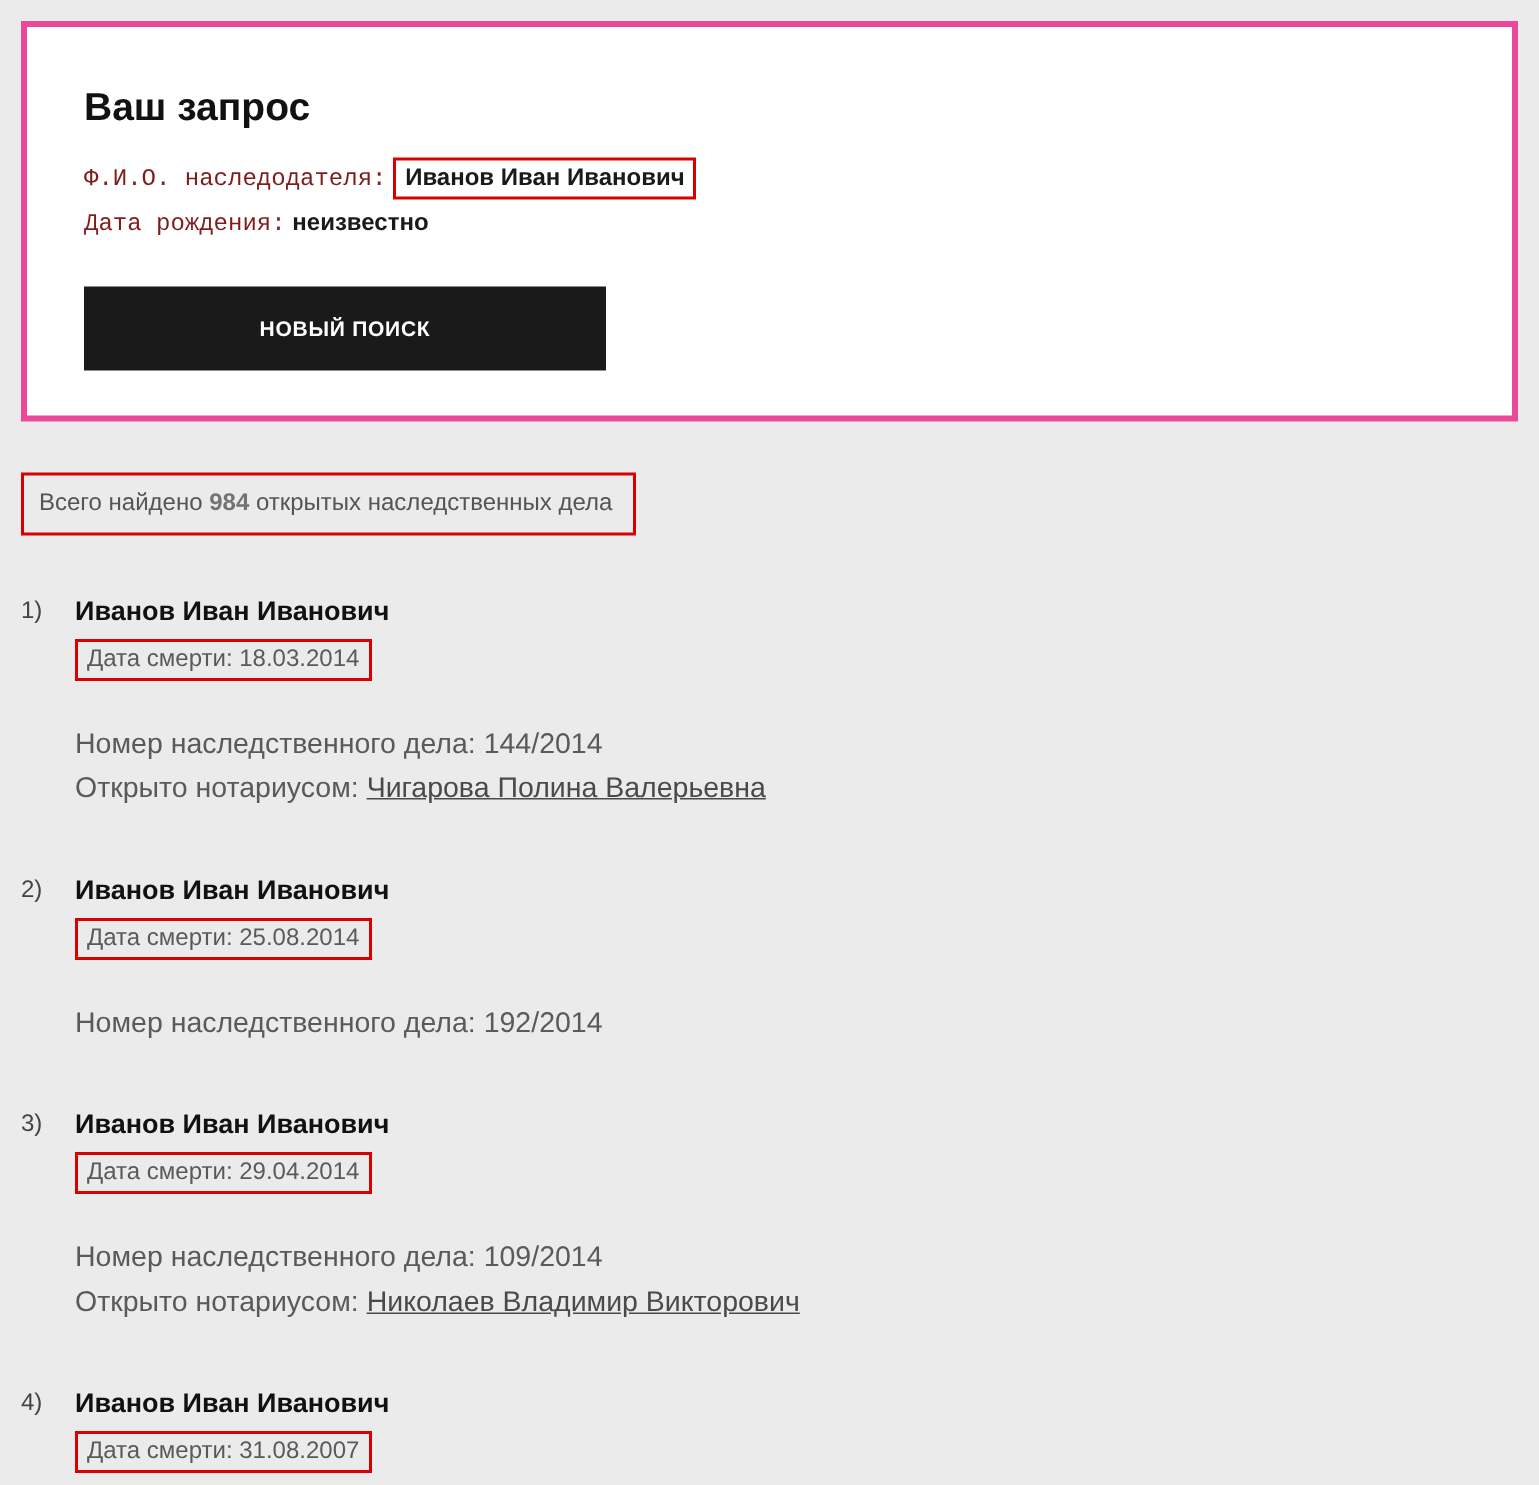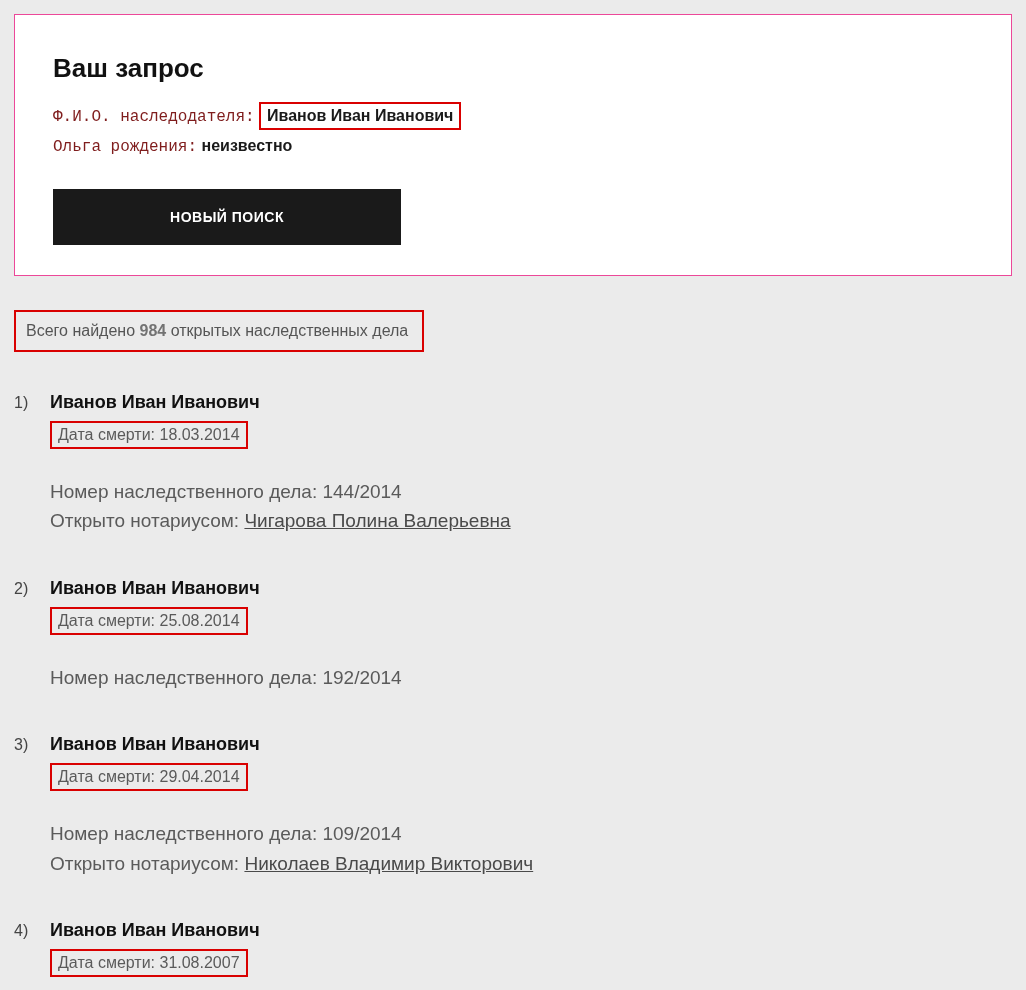--- a/index.html
+++ b/index.html
@@ -7,21 +7,21 @@
       background: #ebebeb;
       font-family: Arial, Helvetica, sans-serif;
       color: #222;
       width: 1026px;
       font-size: 16px;
     }
     .request-card {
       background: #ffffff;
       margin: 14px 14px 0 14px;
       padding: 38px 38px 30px 38px;
-      border: 1px solid #ec4899;
+      border: 4px solid #ec4899;
     }
     .request-title {
       font-size: 26px;
       font-weight: bold;
       color: #111;
       margin-bottom: 18px;
     }
     .query-line {
       font-size: 16px;
       color: #5a5a5a;
@@ -109,21 +109,21 @@
 
 <div class="request-card">
   <h1 class="request-title">Ваш запрос</h1>
 
   <div class="query-line">
     <span class="query-label">Ф.И.О. наследодателя:</span>
     <span class="highlight-red query-value-bold">Иванов Иван Иванович</span>
   </div>
 
   <div class="query-line">
-    <span class="query-label">Ольга рождения:</span>
+    <span class="query-label">Дата рождения:</span>
     <span class="query-value-bold">неизвестно</span>
   </div>
 
 
   <button class="new-search-btn">НОВЫЙ ПОИСК</button>
 </div>
 
 
 <div class="summary-box">
   <span>Всего найдено </span><span class="count">984</span><span> открытых наследственных дела</span>

